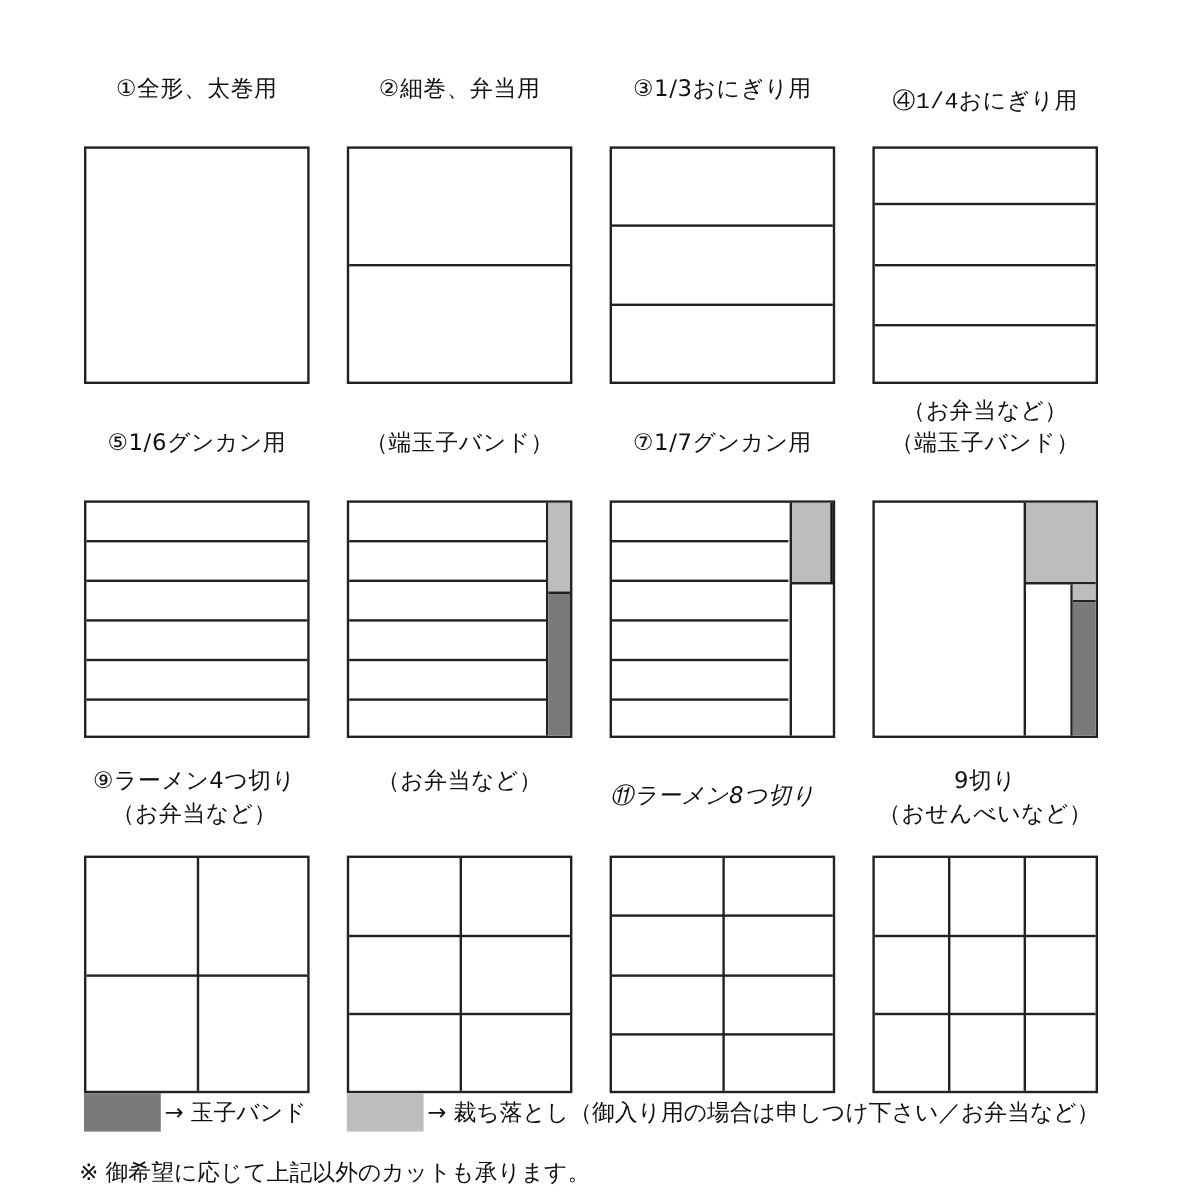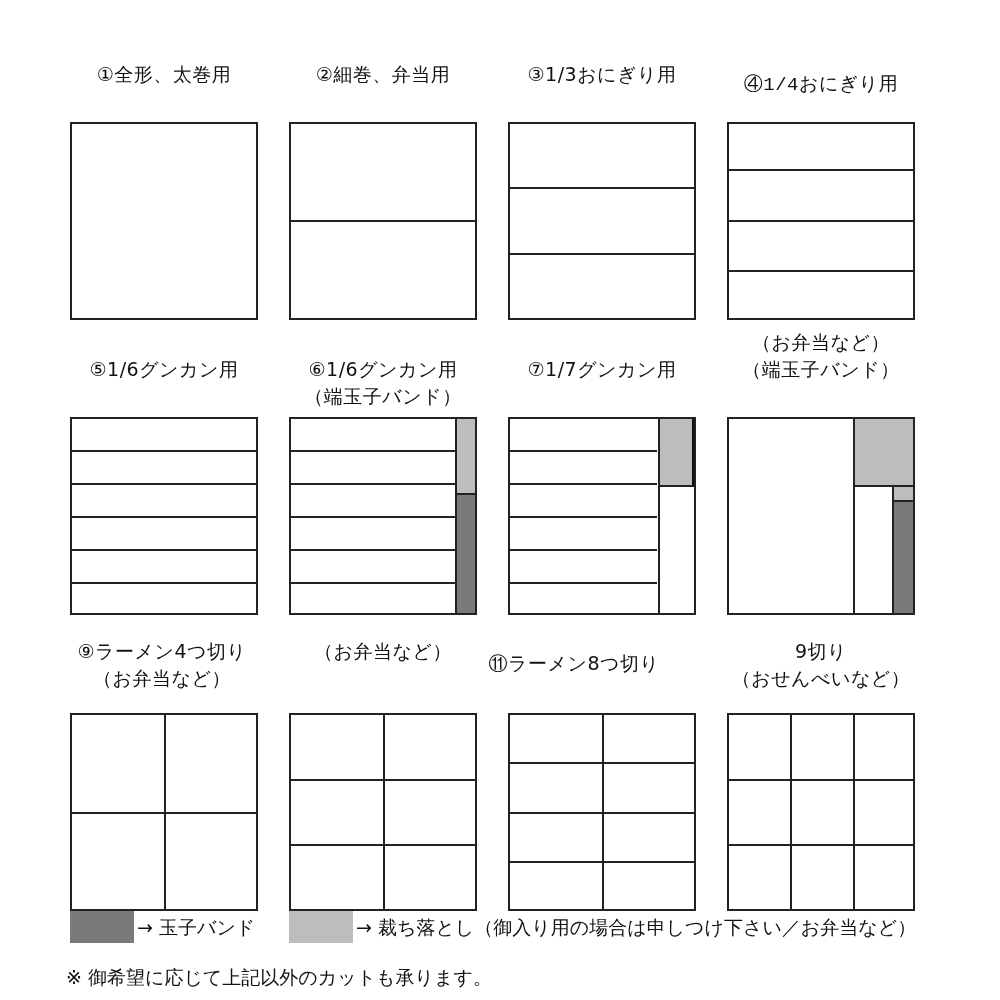--- a/index.html
+++ b/index.html
@@ -33,21 +33,20 @@
 </div>
 
 <div class="box" style="left:727px; top:122px;">
   <div class="hline" style="top:45px;"></div>
   <div class="hline" style="top:96px;"></div>
   <div class="hline" style="top:146px;"></div>
 </div>
 
 <div class="title" style="left:34px; top:356px;"><span>⑤1/6グンカン用</span></div>
 <div class="title" style="left:253px; top:356px;">
-  <div>⑥1/6グンカン用</div>
   <div>（端玉子バンド）</div>
 </div>
 <div class="title" style="left:472px; top:356px;"><span>⑦1/7グンカン用</span></div>
 <div class="title" style="left:691px; top:329px;">
   <div>（お弁当など）</div>
   <div>（端玉子バンド）</div>
 </div>
 
 <div class="box" style="left:70px; top:417px;">
   <div class="hline" style="top:31px;"></div>
@@ -86,21 +85,21 @@
   <div style="position:absolute; left:165px; top:83px; right:0; bottom:0; background:#7a7a7a;"></div>
 </div>
 
 <div class="title" style="left:32px; top:638px;">
   <div>⑨ラーメン4つ切り</div>
   <div>（お弁当など）</div>
 </div>
 <div class="title" style="left:253px; top:638px;">
   <div>（お弁当など）</div>
 </div>
-<div class="title" style="left:444px; top:650px;"><span>⑪ラーメン8つ切り</span></div>
+<div class="title" style="left:464px; top:650px;font-style:italic;"><span>⑪ラーメン8つ切り</span></div>
 <div class="title" style="left:691px; top:638px;">
   <div>9切り</div>
   <div>（おせんべいなど）</div>
 </div>
 
 <div class="box" style="left:70px; top:713px;">
   <div class="hline" style="top:97px;"></div>
   <div class="vline" style="left:92px;"></div>
 </div>
 

